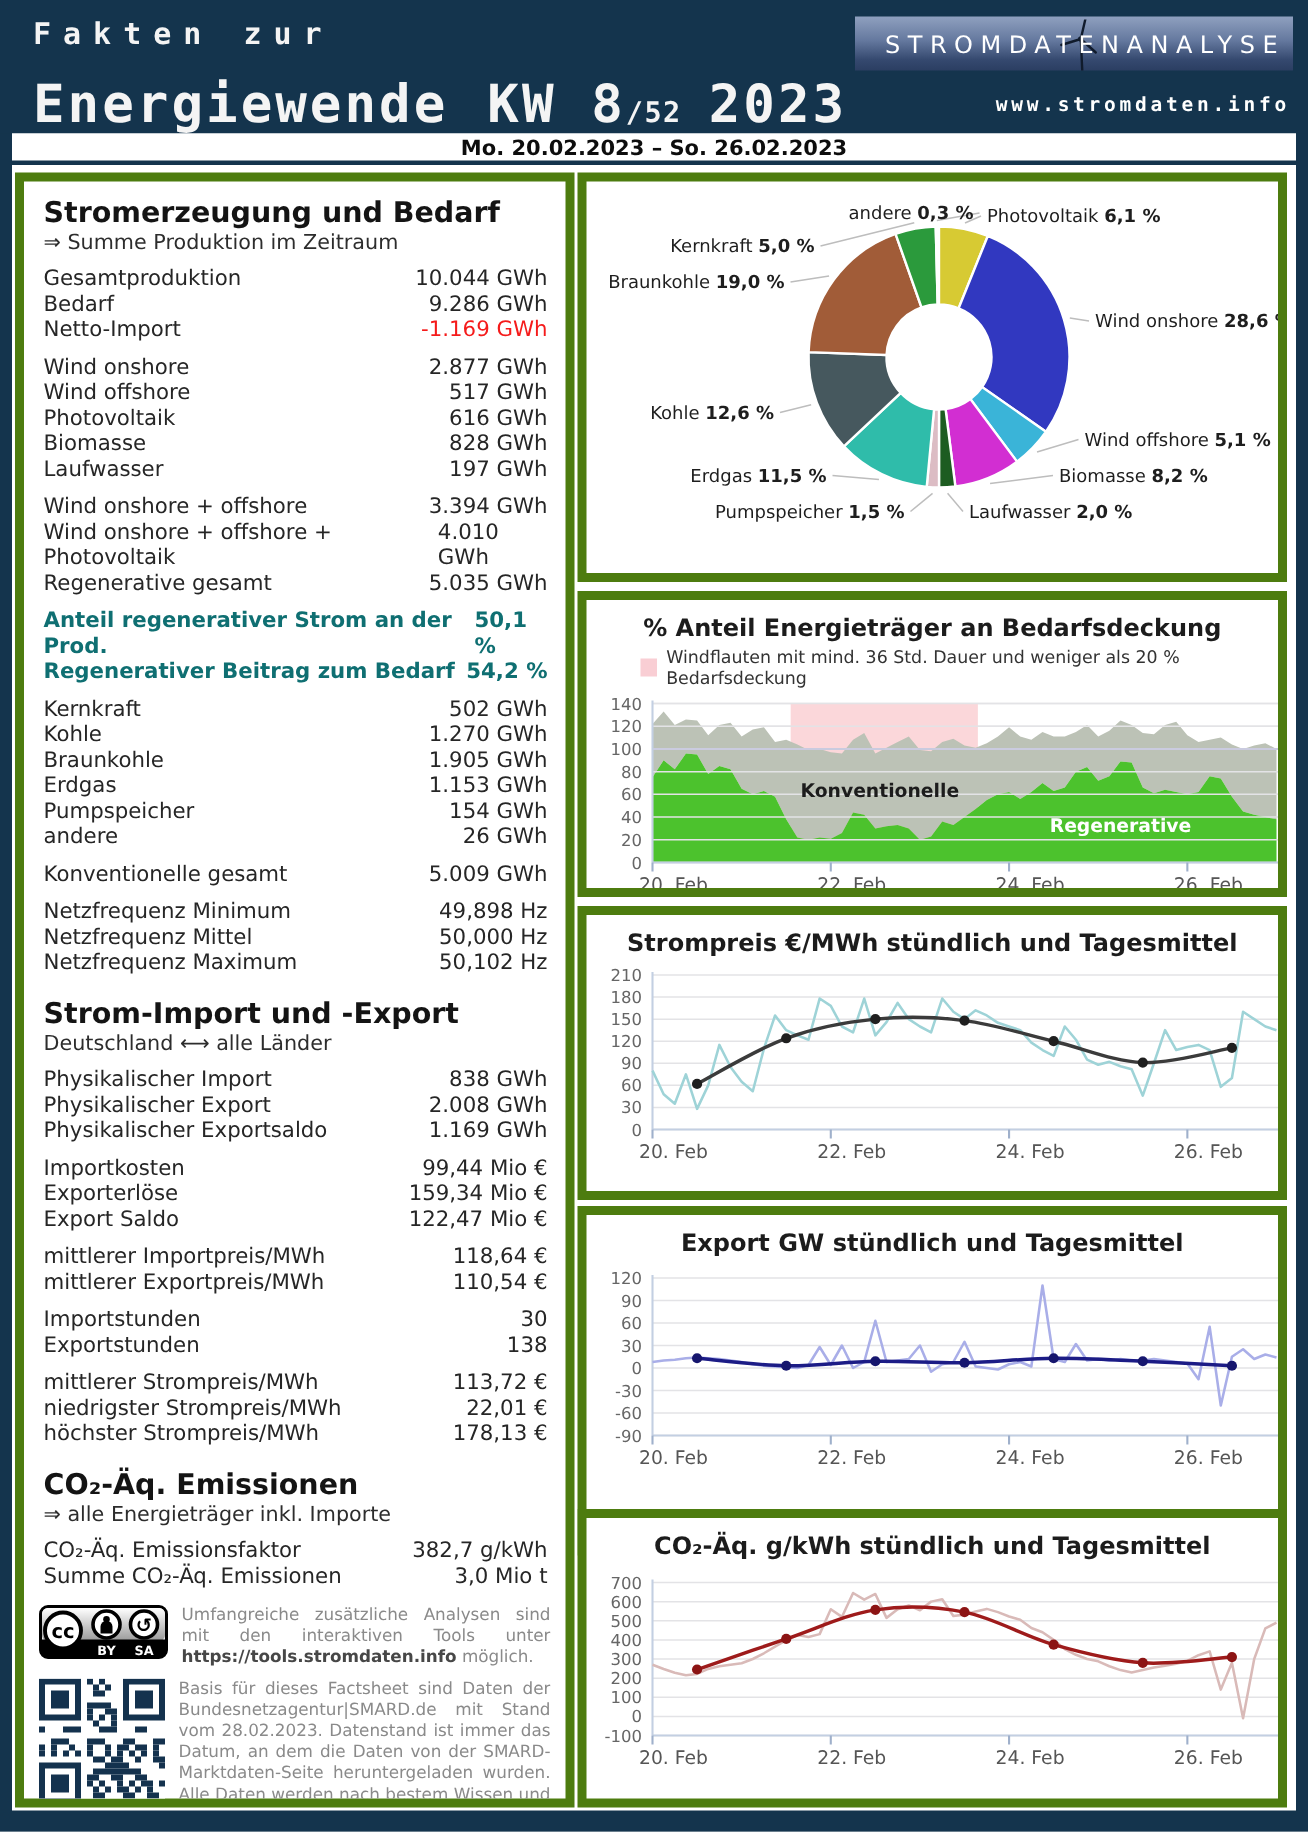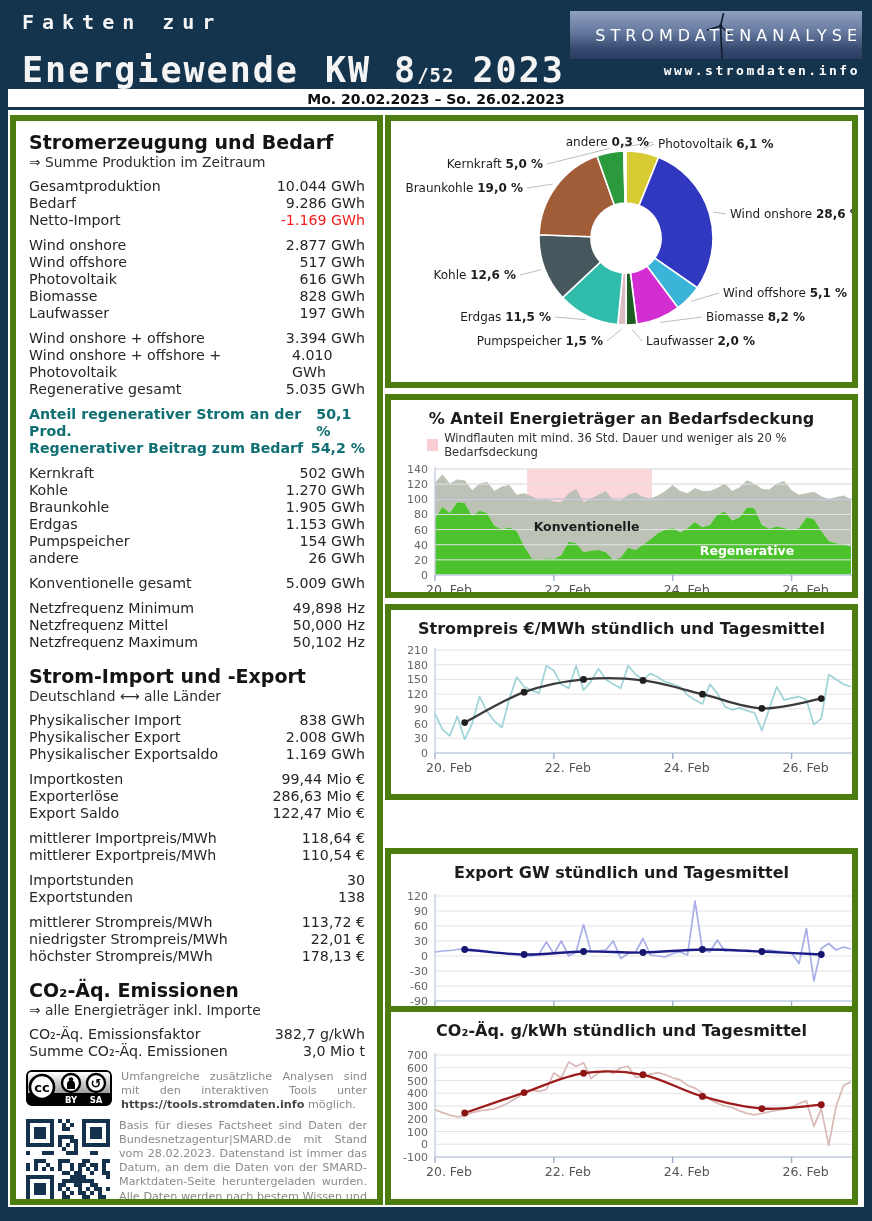--- a/index.html
+++ b/index.html
@@ -6,37 +6,37 @@
   body{background:#0f3049;font-family:"DejaVu Sans","Liberation Sans",sans-serif}
   .page{position:relative;width:872px;height:1221px;margin:0 auto;background:#14344d;overflow:hidden}
   
   .hdr{position:absolute;left:0;top:0;width:872px;height:89px;background:#14344d}
   .hdr-titles{position:absolute;left:22px;top:10px;color:#f4f4f4;font-family:"DejaVu Sans Mono","Liberation Mono",monospace}
   .hdr-l1{font-size:20px;font-weight:bold;letter-spacing:8px}
   .hdr-l2{font-size:35px;font-weight:bold;letter-spacing:2px;margin-top:16px;white-space:nowrap}
   .hdr-l2 .kw{margin-left:26px}
   .hdr-l2 .kwsub{font-size:19px;letter-spacing:1px}
   .hdr-l2 .yr{margin-left:18px}
-  .logo{position:absolute;right:10px;top:11px;width:292px;height:48px;
+  .logo{position:absolute;right:10px;top:11px;width:292px;height:36px;
         background:linear-gradient(180deg,#8fa0bf 0%,#64789e 45%,#35496f 80%,#2b3e62 100%);
-        display:flex;align-items:center;justify-content:flex-end;padding:0 0;overflow:hidden}
+        display:flex;align-items:center;justify-content:space-between;padding:0 20px;overflow:hidden}
   .logo .brand{color:#fff;font-size:16px;letter-spacing:5px;font-weight:500;z-index:2}
   .logo svg{position:absolute;left:50%;top:2px;transform:translateX(-38%);z-index:1}
   .website{position:absolute;right:12px;top:63px;color:#fff;font-weight:bold;font-size:13px;letter-spacing:2.5px;
            font-family:"DejaVu Sans Mono","Liberation Mono",monospace}
   
   .content{position:absolute;left:8px;top:89px;width:856px;height:1118px;background:#fff}
   .datebar{position:absolute;left:0;top:0;width:856px;height:21px;background:#fff;border-bottom:3px solid #14344d;
            text-align:center;font-size:14px;font-weight:bold;color:#0d0d0d;line-height:20px}
   .panel{position:absolute;background:#fff;border:6px solid #4d7c0f;overflow:hidden}
   #leftPanel{left:2px;top:26px;width:373px;height:1090px}
   #p1{left:377px;top:26px;width:473px;height:273px}
   #p2{left:377px;top:305px;width:473px;height:204px}
   #p3{left:377px;top:515px;width:473px;height:196px}
-  #p4{left:377px;top:759px;width:473px;height:233px}
+  #p4{left:377px;top:715px;width:473px;height:233px}
   #p5{left:377px;top:917px;width:473px;height:199px}
   
   .section-title{font-size:19px;font-weight:bold;color:#141414;padding:10px 13px 0}
   .section-title.mt{padding-top:14px}
   .section-subtitle{font-size:13.8px;color:#2d2d2d;padding:1px 13px 0}
   .group{margin-top:8px}
   .srow{display:flex;justify-content:space-between;align-items:baseline;font-size:14.2px;line-height:17px;
         padding:0 12px 0 13px;color:#262626}
   .srow.teal{color:#0f6f72;font-weight:bold}
   .srow .val.red{color:#f51b1b}
@@ -208,21 +208,21 @@
               <span class="val">1.169 GWh</span>
             </div>
           </div>
           <div class="group">
             <div class="srow">
               <span class="lab">Importkosten</span>
               <span class="val">99,44 Mio €</span>
             </div>
             <div class="srow">
               <span class="lab">Exporterlöse</span>
-              <span class="val">286,63 Mio €</span>
+              <span class="val">159,34 Mio €</span>
             </div>
             <div class="srow">
               <span class="lab">Export Saldo</span>
               <span class="val">122,47 Mio €</span>
             </div>
           </div>
           <div class="group">
             <div class="srow">
               <span class="lab">mittlerer Importpreis/MWh</span>
               <span class="val">118,64 €</span>

